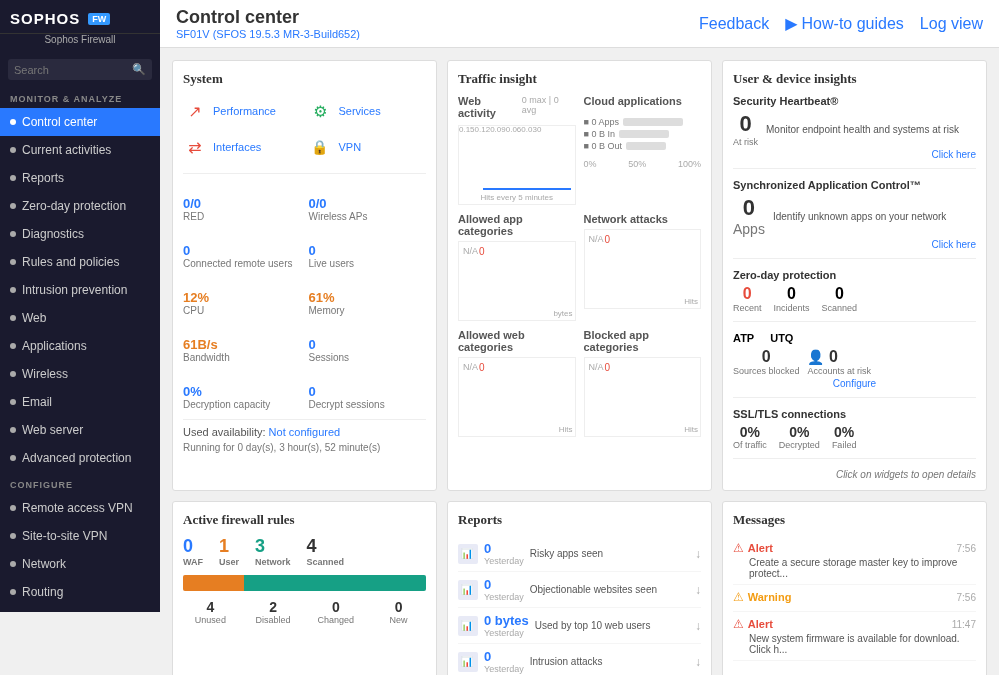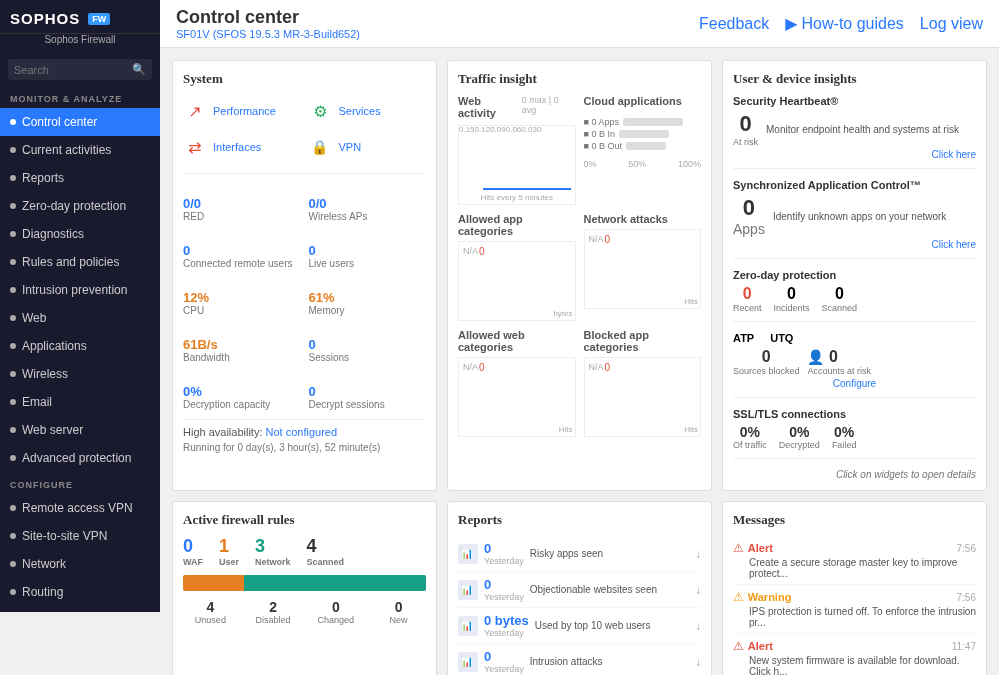--- a/index.html
+++ b/index.html
@@ -518,21 +518,21 @@
         <div class="stat-item">
           <div class="stat-value">0%</div>
           <div class="stat-label">Decryption capacity</div>
         </div>
         <div class="stat-item">
           <div class="stat-value">0</div>
           <div class="stat-label">Decrypt sessions</div>
         </div>
       </div>
       <div class="ha-row">
-        <span>High availability:</span>
+        <span>Used availability:</span>
         <span class="ha-link">Not configured</span>
       </div>
       <div class="running-text">Running for 0 day(s), 3 hour(s), 52 minute(s)</div>
     </div>
 
     <div class="card" id="traffic-card">
       <div class="card-title">Traffic insight</div>
       <div class="traffic-grid">
 
         <div>
@@ -799,21 +799,20 @@
       <span class="msg-time">7:56</span>
     </div>
     <div class="msg-body">Create a secure storage master key to improve protect...</div>
   </div>
           <div class="msg-item">
     <div class="msg-header">
       <span class="msg-icon-warn">⚠</span>
       <span class="msg-type orange">Warning</span>
       <span class="msg-time">7:56</span>
     </div>
-    <div class="msg-body">IPS protection is turned off. To enforce the intrusion pr...</div>
   </div>
           <div class="msg-item">
     <div class="msg-header">
       <span class="msg-icon-alert">⚠</span>
       <span class="msg-type red">Alert</span>
       <span class="msg-time">11:47</span>
     </div>
     <div class="msg-body">New system firmware is available for download. Click h...</div>
   </div>
         </div>

